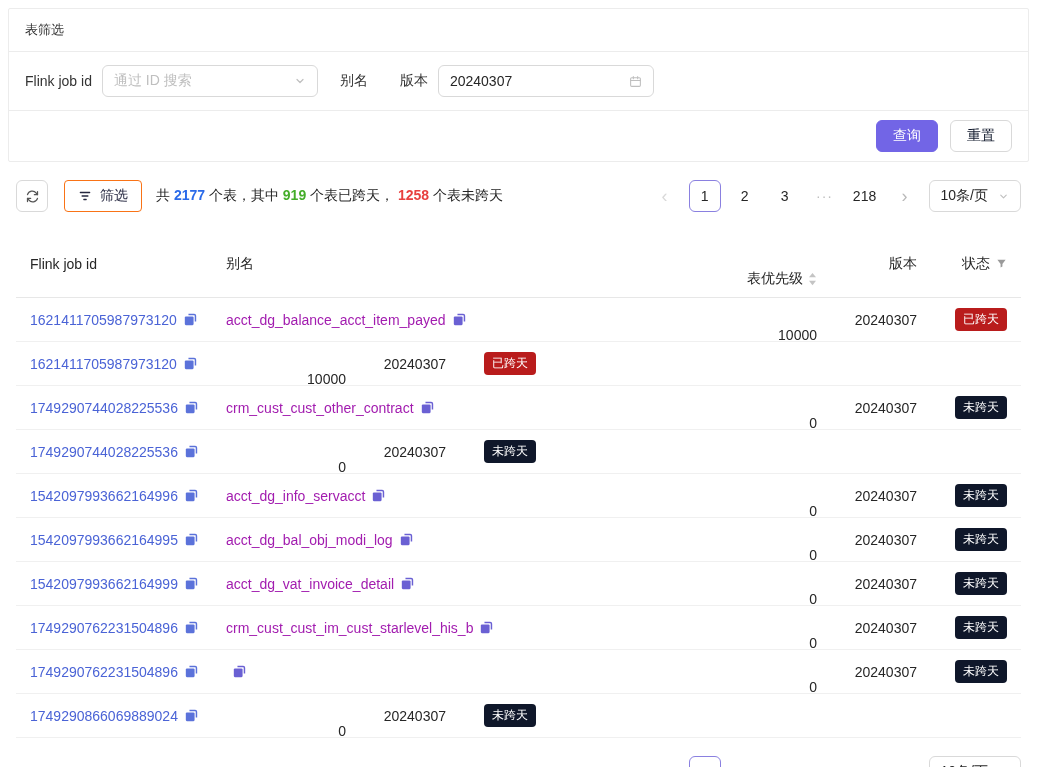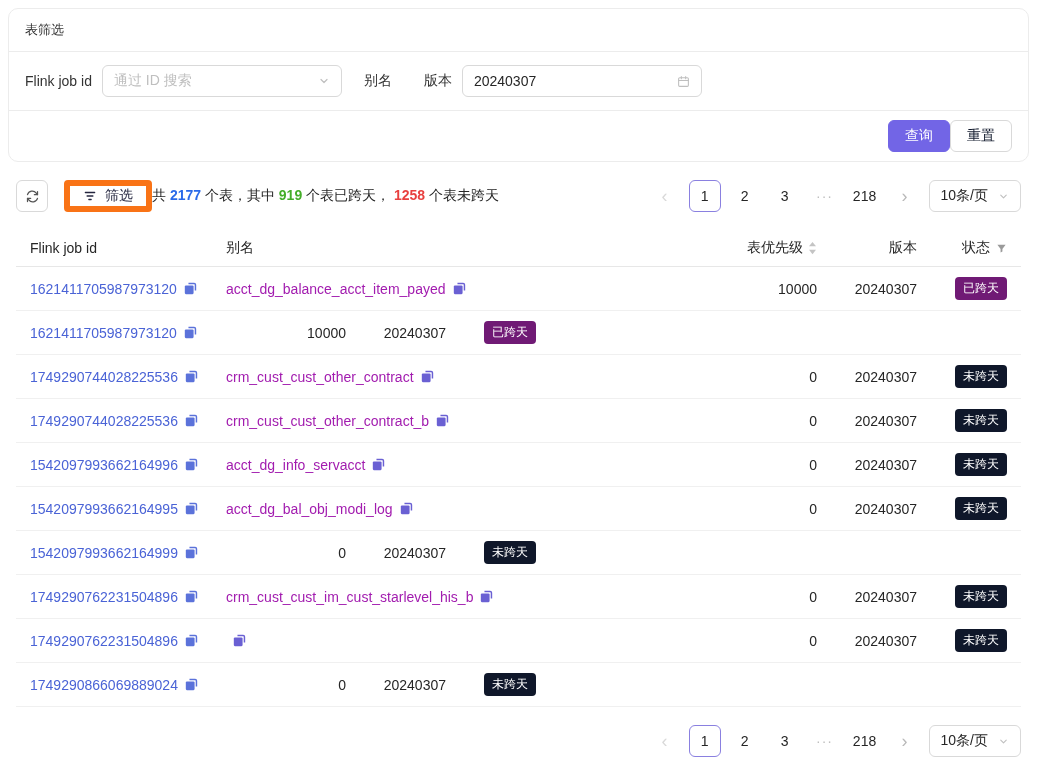--- a/index.html
+++ b/index.html
@@ -6,53 +6,53 @@
   html,body { width: 1037px; height: 767px; background:#fff; }
   body {
     font-family: "Liberation Sans", sans-serif;
     font-size: 14px;
     color: #262626;
     overflow: hidden;
   }
   .page { padding: 8px; }
 
   
-  .card { border: 1px solid #ececec; border-radius: 10px; background:#fff; }
+  .card { border: 1px solid #ececec; border-radius: 2px; background:#fff; }
   .card-title { padding: 12px 16px; border-bottom: 1px solid #ececec; font-size: 13px; color:#333; }
   .filters { display:flex; align-items:center; padding: 13px 16px; border-bottom: 1px solid #ececec; }
   .field { display:flex; align-items:center; margin-right: 22px; }
   .field-label { margin-right: 10px; white-space: nowrap; color:#333; }
   .selectbox {
-    width: 240px; height: 32px; border: 1px solid #d9d9d9; border-radius: 6px;
+    width: 216px; height: 32px; border: 1px solid #d9d9d9; border-radius: 6px;
     display:flex; align-items:center; justify-content:space-between;
     padding: 0 11px; background:#fff; cursor:pointer;gap:36px;
   }
   .placeholder { color:#bfbfbf; }
   .value-text { color:#262626; }
   .suffix-icon { color:#bfbfbf; display:flex; align-items:center; }
-  .actions { display:flex; justify-content:flex-end; padding: 9px 16px; }
+  .actions { display:flex; justify-content:flex-end; gap: 12px; padding: 9px 16px; }
   .btn {
     height: 32px; padding: 0 16px; border-radius: 6px; border: 1px solid #d9d9d9;
     background:#fff; color:#0f172a; font-size:14px; display:inline-flex; align-items:center;
     cursor:pointer; font-family: inherit;
   }
   .btn-primary { background:#7265e6; border-color:#7265e6; color:#fff; }
 
   
   .toolbar { display:flex; align-items:center; margin: 18px 8px 0; }
   .icon-btn {
     width:32px; height:32px; border:1px solid #d9d9d9; border-radius:6px; background:#fff;
     display:flex; align-items:center; justify-content:center; color:#555; cursor:pointer;
   }
   .filter-btn {
-    margin-left: 16px; height: 32px; padding: 0 13px; border: 6px solid #f97316; border-radius: 4px;
+    margin-left: 16px; height: 32px; padding: 0 13px; border: 1px solid #f97316; border-radius: 4px;
     background:#fff; color:#24263f; display:inline-flex; align-items:center; gap: 8px; cursor:pointer;
     font-family: inherit; font-size: 14px;
   }
-  .summary { margin-left: 0; color:#262626; }
+  .summary { margin-left: 14px; color:#262626; }
   .num { font-weight: 600; }
   .num-blue  { color:#2a6ae9; }
   .num-green { color:#44ad29; }
   .num-red   { color:#e8403f; }
 
   
   .pager { margin-left:auto; display:flex; align-items:center; gap: 8px; }
   .pager-bottom { display:flex; justify-content:flex-end; align-items:center; gap:8px; margin: 18px 8px 0; }
   .page-item {
     min-width: 32px; height: 32px; display:flex; align-items:center; justify-content:center;
@@ -72,36 +72,36 @@
   .thead {
     display:flex; align-items:center; padding: 9px 14px; border-bottom:1px solid #e7e7e7;
     font-weight: 500; color:#262626;
   }
   .trow {
     display:flex; align-items:center; padding: 0 14px; height: 44px;
     border-bottom: 1px solid #f0f0f0;
   }
   .col-jobid   { width: 196px; display:flex; align-items:center; }
   .col-alias   { flex: 1; display:flex; align-items:center; }
-  .col-priority{ width: 120px; display:flex; justify-content:flex-end; align-items:center; text-align:left; }
+  .col-priority{ width: 120px; display:flex; justify-content:flex-end; align-items:center; text-align:left;margin-top:31px; }
   .col-version { width: 100px; text-align:right; }
   .col-status  { width: 90px; display:flex; justify-content:flex-end; align-items:center; }
   .sorter { margin-left: 5px; display:flex; align-items:center; }
   .th-filter { margin-left: 6px; display:flex; align-items:center; color:#9a9a9a; cursor:pointer; }
   .link { text-decoration:none; cursor:pointer; }
   .link-blue { color:#4a63d6; }
   .link-purple { color:#a21caf; }
   .copy { margin-left: 7px; display:flex; align-items:center; cursor:pointer; opacity:.9; }
   .copy-blue { color:#4a63d6; }
   .copy-purple { color:#5a4fcf; }
   .badge {
     display:inline-block; padding: 3px 8px; border-radius: 4px; color:#fff;
     font-size: 12px; line-height: 1.35; white-space: nowrap;
   }
-  .badge[data-status="success"] { background:#701a75;text-align:right; }
+  .badge[data-status="success"] { background:#b91c1c;text-align:right; }
   .badge[data-status="danger"]  { background:#0f172a; }
 
   svg { display:block; }
 </style>
 </head>
 <body>
 
 <div class="page">
 
   <section class="card">
@@ -292,29 +292,20 @@
     <div class="trow">
       <div class="col-jobid">
           <a class="link link-blue">1749290744028225536</a>
           <span class="copy copy-blue">
             <svg width="13" height="13" viewBox="0 0 16 16" fill="currentColor">
               <path d="M5.5 1h7A2.5 2.5 0 0 1 15 3.5v7h-1.8v-7a.7.7 0 0 0-.7-.7h-7V1z"></path>
               <rect x="1" y="4.2" width="10.8" height="10.8" rx="1.4"></rect>
             </svg>
           </span>
         </div>
-      <div class="col-alias">
-          <a class="link link-purple">crm_cust_cust_other_contract_b</a>
-          <span class="copy copy-purple">
-            <svg width="13" height="13" viewBox="0 0 16 16" fill="currentColor">
-              <path d="M5.5 1h7A2.5 2.5 0 0 1 15 3.5v7h-1.8v-7a.7.7 0 0 0-.7-.7h-7V1z"></path>
-              <rect x="1" y="4.2" width="10.8" height="10.8" rx="1.4"></rect>
-            </svg>
-          </span>
-        </div>
       <div class="col-priority">0</div>
       <div class="col-version">20240307</div>
       <div class="col-status">
           <span class="badge" data-status="danger">未跨天</span>
         </div>
     </div>
 
     <div class="trow">
       <div class="col-jobid">
           <a class="link link-blue">1542097993662164996</a>
@@ -364,20 +355,29 @@
       <div class="col-version">20240307</div>
       <div class="col-status">
           <span class="badge" data-status="danger">未跨天</span>
         </div>
     </div>
 
     <div class="trow">
       <div class="col-jobid">
           <a class="link link-blue">1542097993662164999</a>
           <span class="copy copy-blue">
+            <svg width="13" height="13" viewBox="0 0 16 16" fill="currentColor">
+              <path d="M5.5 1h7A2.5 2.5 0 0 1 15 3.5v7h-1.8v-7a.7.7 0 0 0-.7-.7h-7V1z"></path>
+              <rect x="1" y="4.2" width="10.8" height="10.8" rx="1.4"></rect>
+            </svg>
+          </span>
+        </div>
+      <div class="col-alias">
+          <a class="link link-purple">acct_dg_vat_invoice_detail</a>
+          <span class="copy copy-purple">
             <svg width="13" height="13" viewBox="0 0 16 16" fill="currentColor">
               <path d="M5.5 1h7A2.5 2.5 0 0 1 15 3.5v7h-1.8v-7a.7.7 0 0 0-.7-.7h-7V1z"></path>
               <rect x="1" y="4.2" width="10.8" height="10.8" rx="1.4"></rect>
             </svg>
           </span>
         </div>
       <div class="col-priority">0</div>
       <div class="col-version">20240307</div>
       <div class="col-status">
           <span class="badge" data-status="danger">未跨天</span>

